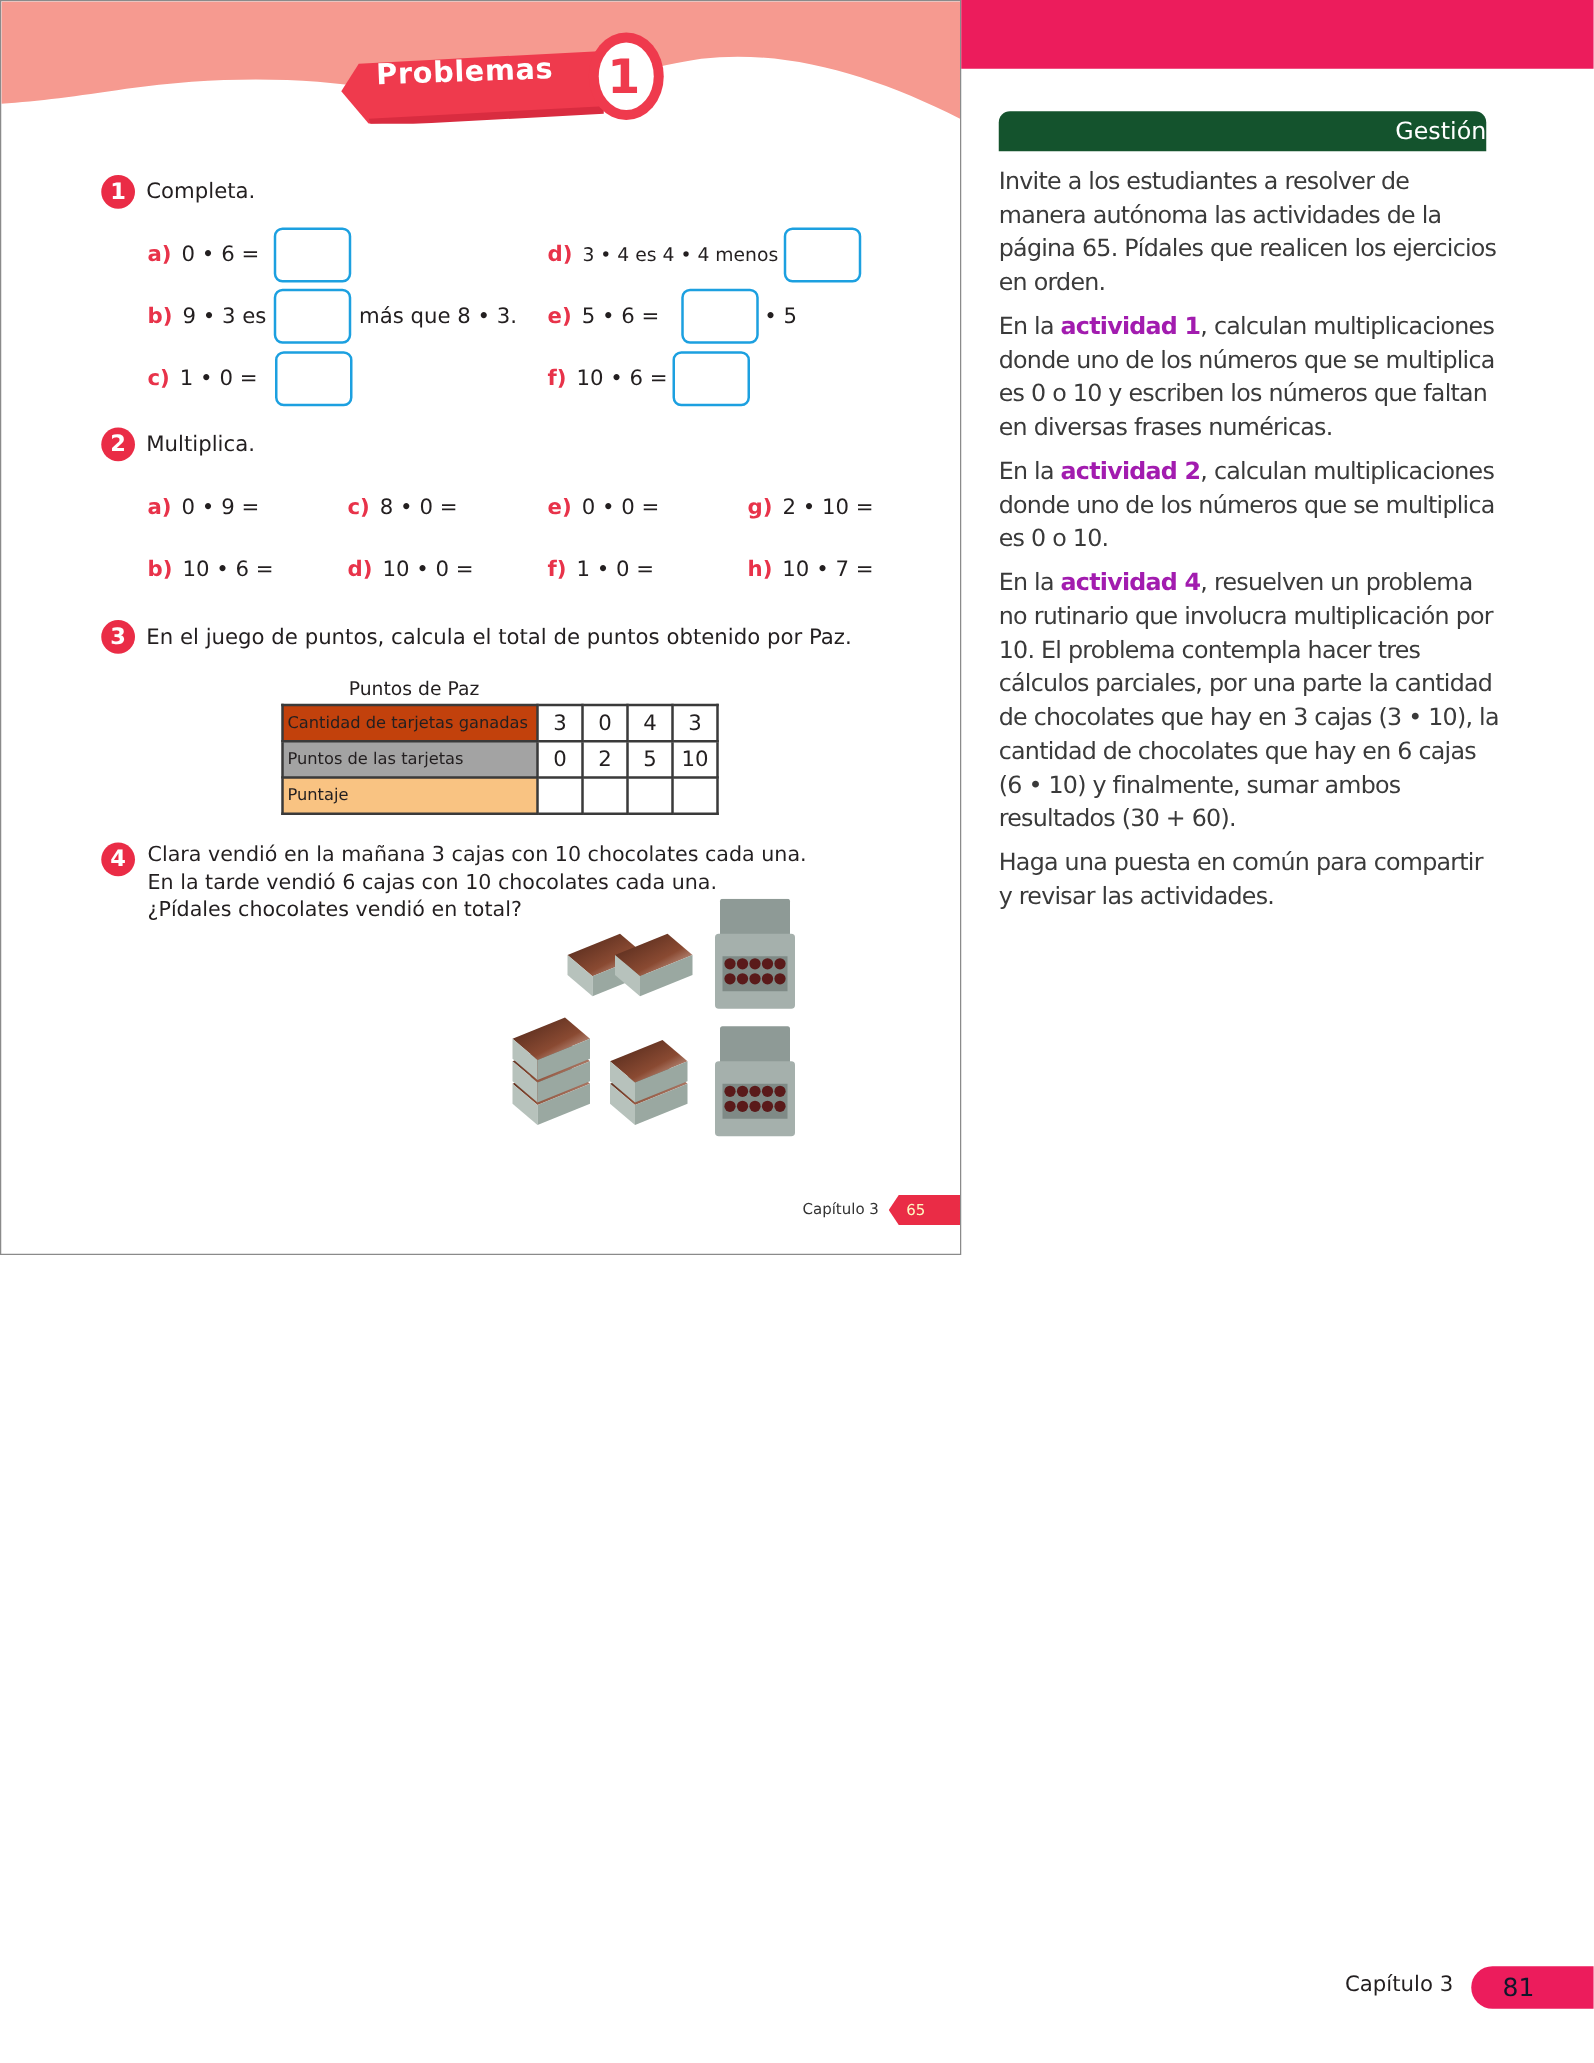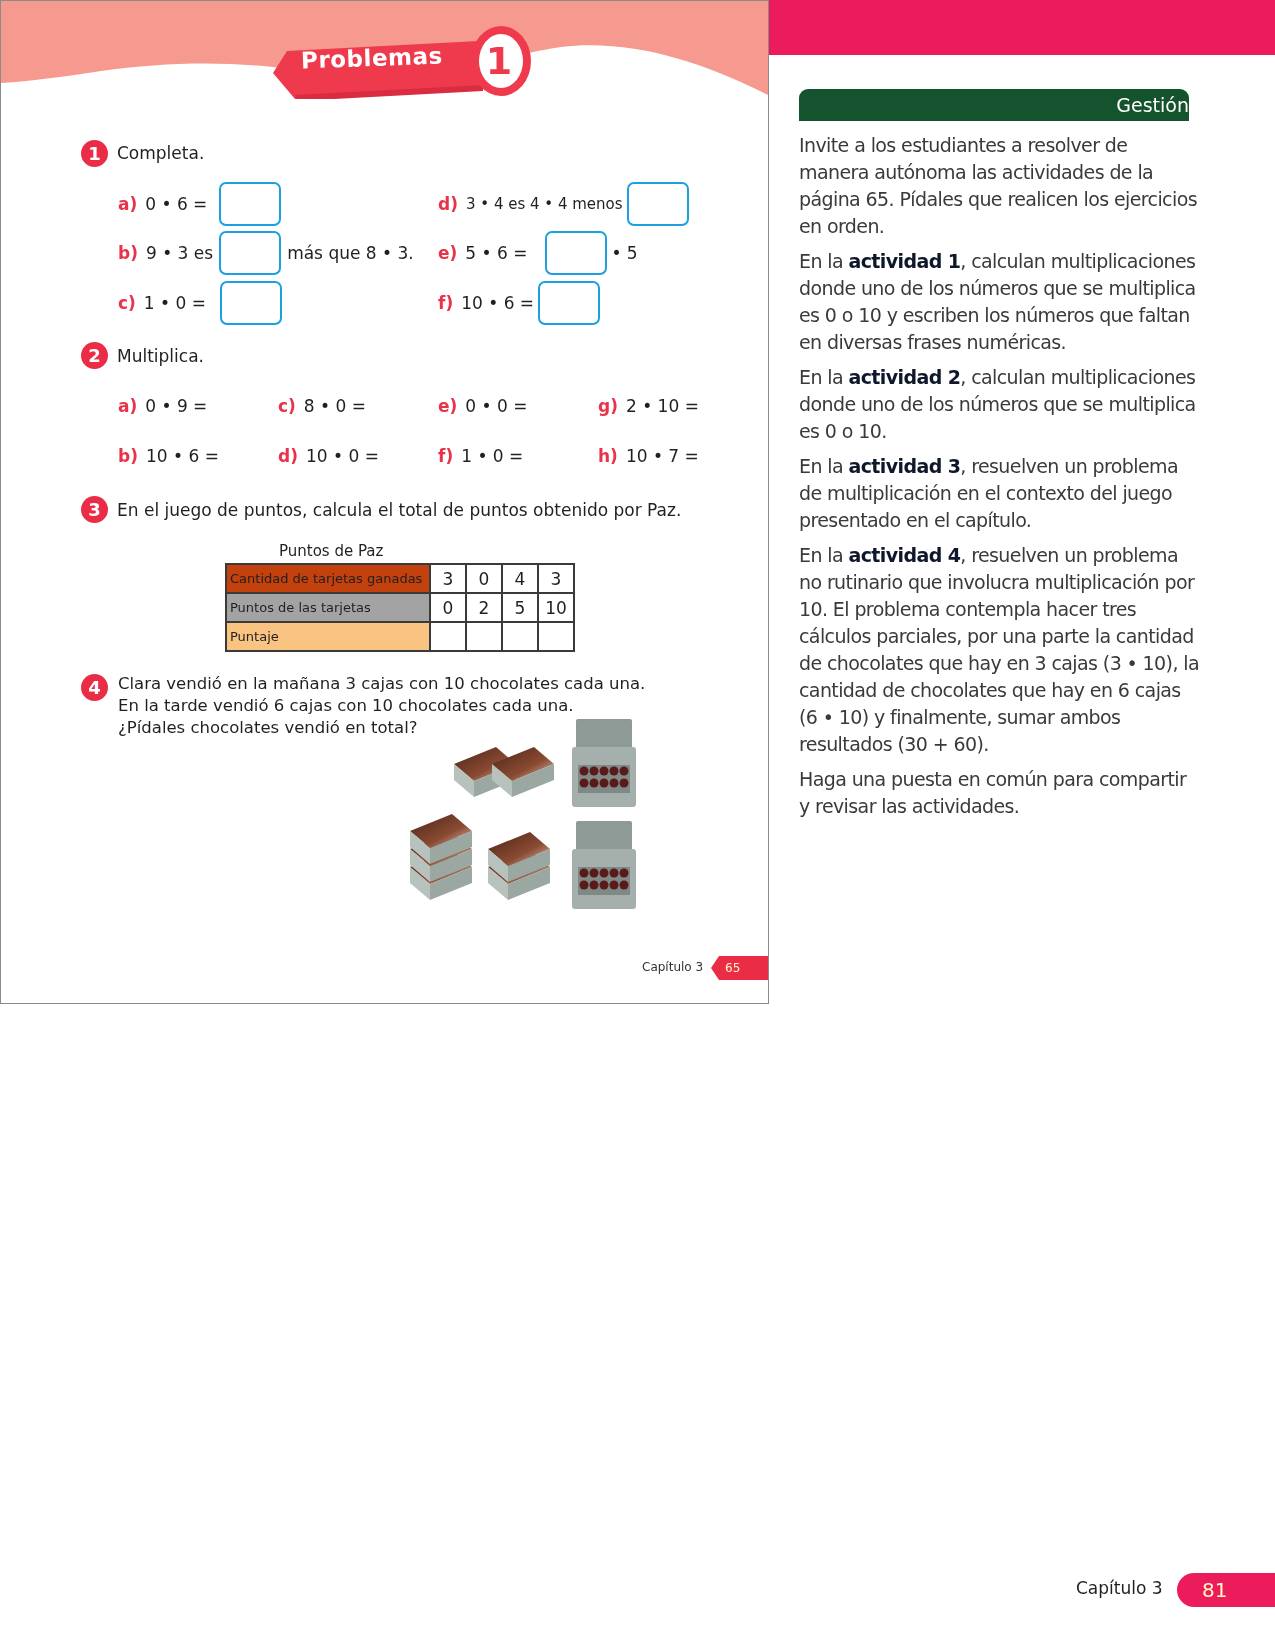--- a/index.html
+++ b/index.html
@@ -67,26 +67,26 @@
     position: absolute; left: 799px; top: 89px; width: 390px; height: 32px;
     background: #14532d; border-radius: 9px 9px 0 0; color: #fff;
     font-size: 19px; text-align: right; line-height: 32px; font-family: "DejaVu Sans", sans-serif;
   }
   .guide {
     position: absolute; left: 799px; top: 132px; width: 400px;
     font-family: "DejaVu Sans", sans-serif; font-size: 19px; line-height: 27px; color: #3a3a3a;
     letter-spacing: -0.6px;
   }
   .guide p { margin-bottom: 8px; }
-  .guide b { color: #0f172a; }
+  .guide b { color: #a21caf; }
 
   .footer-right { position: absolute; left: 1076px; top: 1578px; font-size: 17px; color: #231f20; }
   .page-tab-right {
     position: absolute; left: 1177px; top: 1573px; width: 98px; height: 34px;
-    background: #ec1c5c; color: #fef9c3; border-radius: 17px 0 0 17px; font-size: 20px;
+    background: #ec1c5c; color: #0f172a; border-radius: 17px 0 0 17px; font-size: 20px;
     display: flex; align-items: center; padding-left: 25px;
   }
 </style>
 </head>
 <body>
 
 <div class="student-page">
 
   <svg class="wave" viewBox="0 0 769 110" preserveAspectRatio="none">
     <path d="M0 0 H769 V95 C700 60 630 38 560 46 C520 52 500 60 480 62 L300 70 C240 60 170 60 100 70 C60 76 30 80 0 82 Z" fill="#f69a90"></path>
@@ -301,23 +301,20 @@
   <p>
     <span>Invite a los estudiantes a resolver de manera autónoma las actividades de la página 65. Pídales que realicen los ejercicios en orden.</span>
   </p>
   <p>
     <span>En la </span><b>actividad 1</b><span>, calculan multiplicaciones donde uno de los números que se multiplica es 0 o 10 y escriben los números que faltan en diversas frases numéricas.</span>
   </p>
   <p>
     <span>En la </span><b>actividad 2</b><span>, calculan multiplicaciones donde uno de los números que se multiplica es 0 o 10.</span>
   </p>
   <p>
-    <span>En la </span><b>actividad 3</b><span>, resuelven un problema de multiplicación en el contexto del juego presentado en el capítulo.</span>
-  </p>
-  <p>
     <span>En la </span><b>actividad 4</b><span>, resuelven un problema no rutinario que involucra multiplicación por 10. El problema contempla hacer tres cálculos parciales, por una parte la cantidad de chocolates que hay en 3 cajas (3 • 10), la cantidad de chocolates que hay en 6 cajas (6 • 10) y finalmente, sumar ambos resultados (30 + 60).</span>
   </p>
   <p>
     <span>Haga una puesta en común para compartir y revisar las actividades.</span>
   </p>
 </div>
 
 <span class="footer-right">Capítulo 3</span>
 <div class="page-tab-right">
   <span>81</span>

